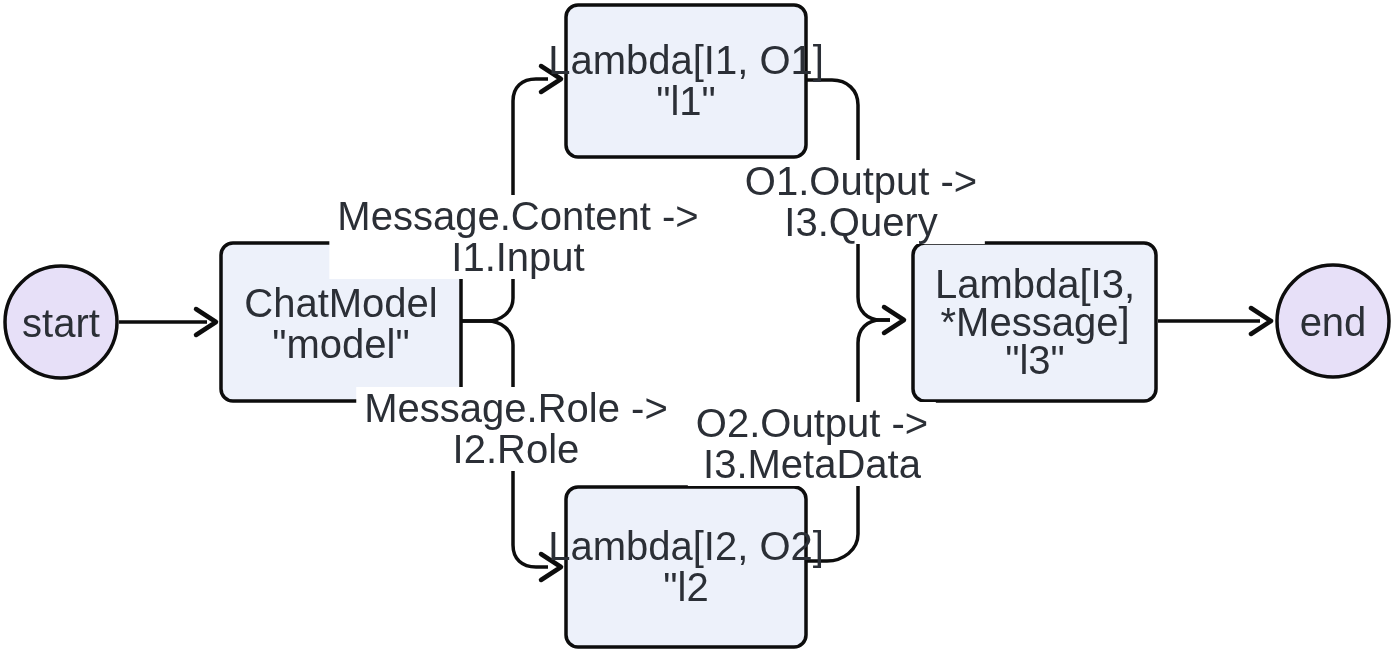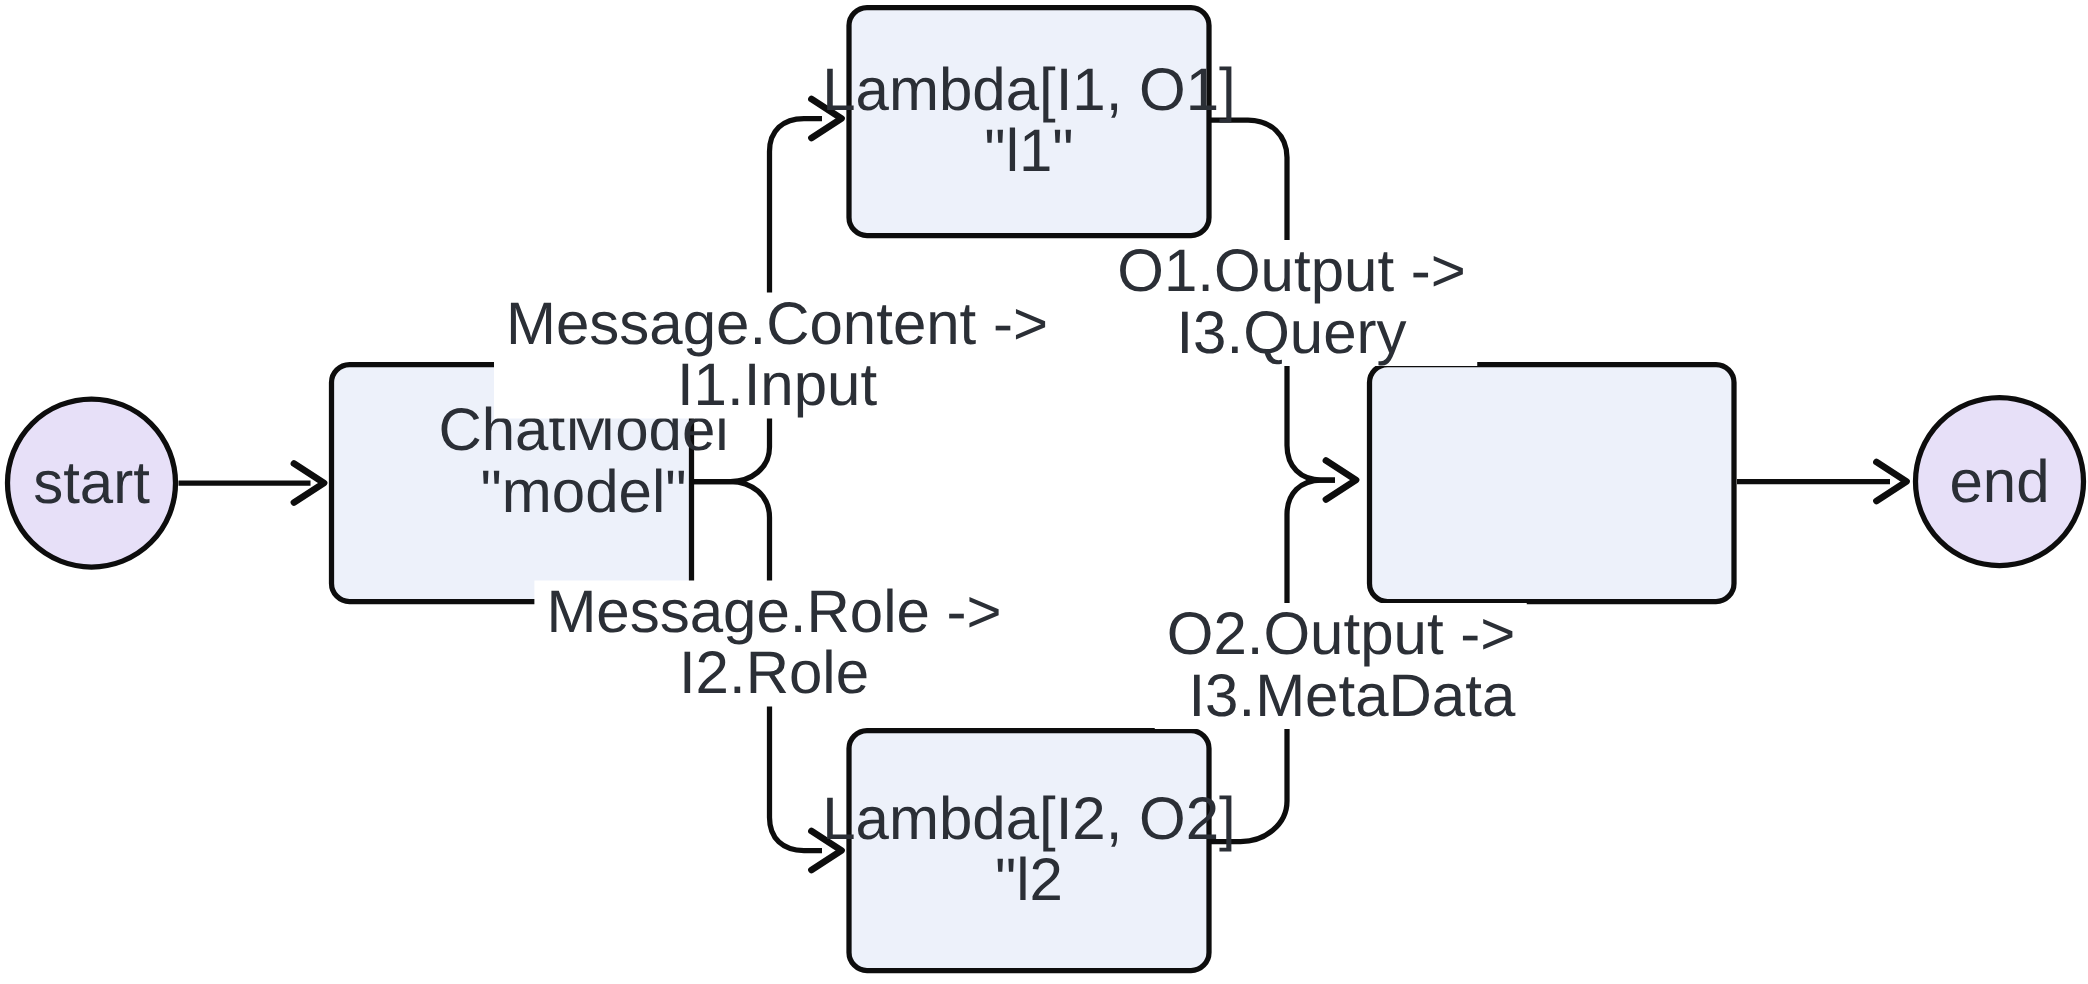--- a/index.html
+++ b/index.html
@@ -74,37 +74,40 @@
       <rect class="shape" x="221" y="243" width="240" height="158" rx="12" fill="#EDF1FA"></rect>
       <rect class="shape" x="566" y="5" width="240" height="152" rx="12" fill="#EDF1FA"></rect>
       <rect class="shape" x="566" y="487" width="240" height="160" rx="12" fill="#EDF1FA"></rect>
       <rect class="shape" x="913" y="243" width="243" height="158" rx="12" fill="#EDF1FA"></rect>
       <circle class="shape" cx="1333" cy="321" r="56" fill="#E7E0F8"></circle>
     </g>
   </svg>
 
   <div class="label" style="left:61px; top:323px;text-align:right;">start</div>
 
-  <div class="label" style="left:341px; top:308px;margin-left:48px;">ChatModel
+  <div class="label" style="left:341px; top:324px;">ChatModel
 "model"</div>
 
   <div class="label" style="left:686px; top:81px;">Lambda[I1, O1]
 "l1"</div>
 
   <div class="label" style="left:686px; top:567px;">Lambda[I2, O2]
 "l2</div>
 
+  <div class="label tight" style="left:1035px; top:322px;">Lambda[I3,
+*Message]
+"l3"</div>
 
   <div class="label" style="left:1333px; top:322px;">end</div>
 
   <div class="label edge-label" style="left:518px; top:209px;margin-top:28px;">Message.Content -&gt;
 I1.Input</div>
 
   <div class="label edge-label" style="left:516px; top:429px;">Message.Role -&gt;
 I2.Role</div>
 
   <div class="label edge-label" style="left:861px; top:202px;">O1.Output -&gt;
 I3.Query</div>
 
-  <div class="label edge-label" style="left:894px; top:444px;text-align:right;">O2.Output -&gt;
+  <div class="label edge-label" style="left:812px; top:444px;">O2.Output -&gt;
 I3.MetaData</div>
 
 </div>
 
 </body></html>

